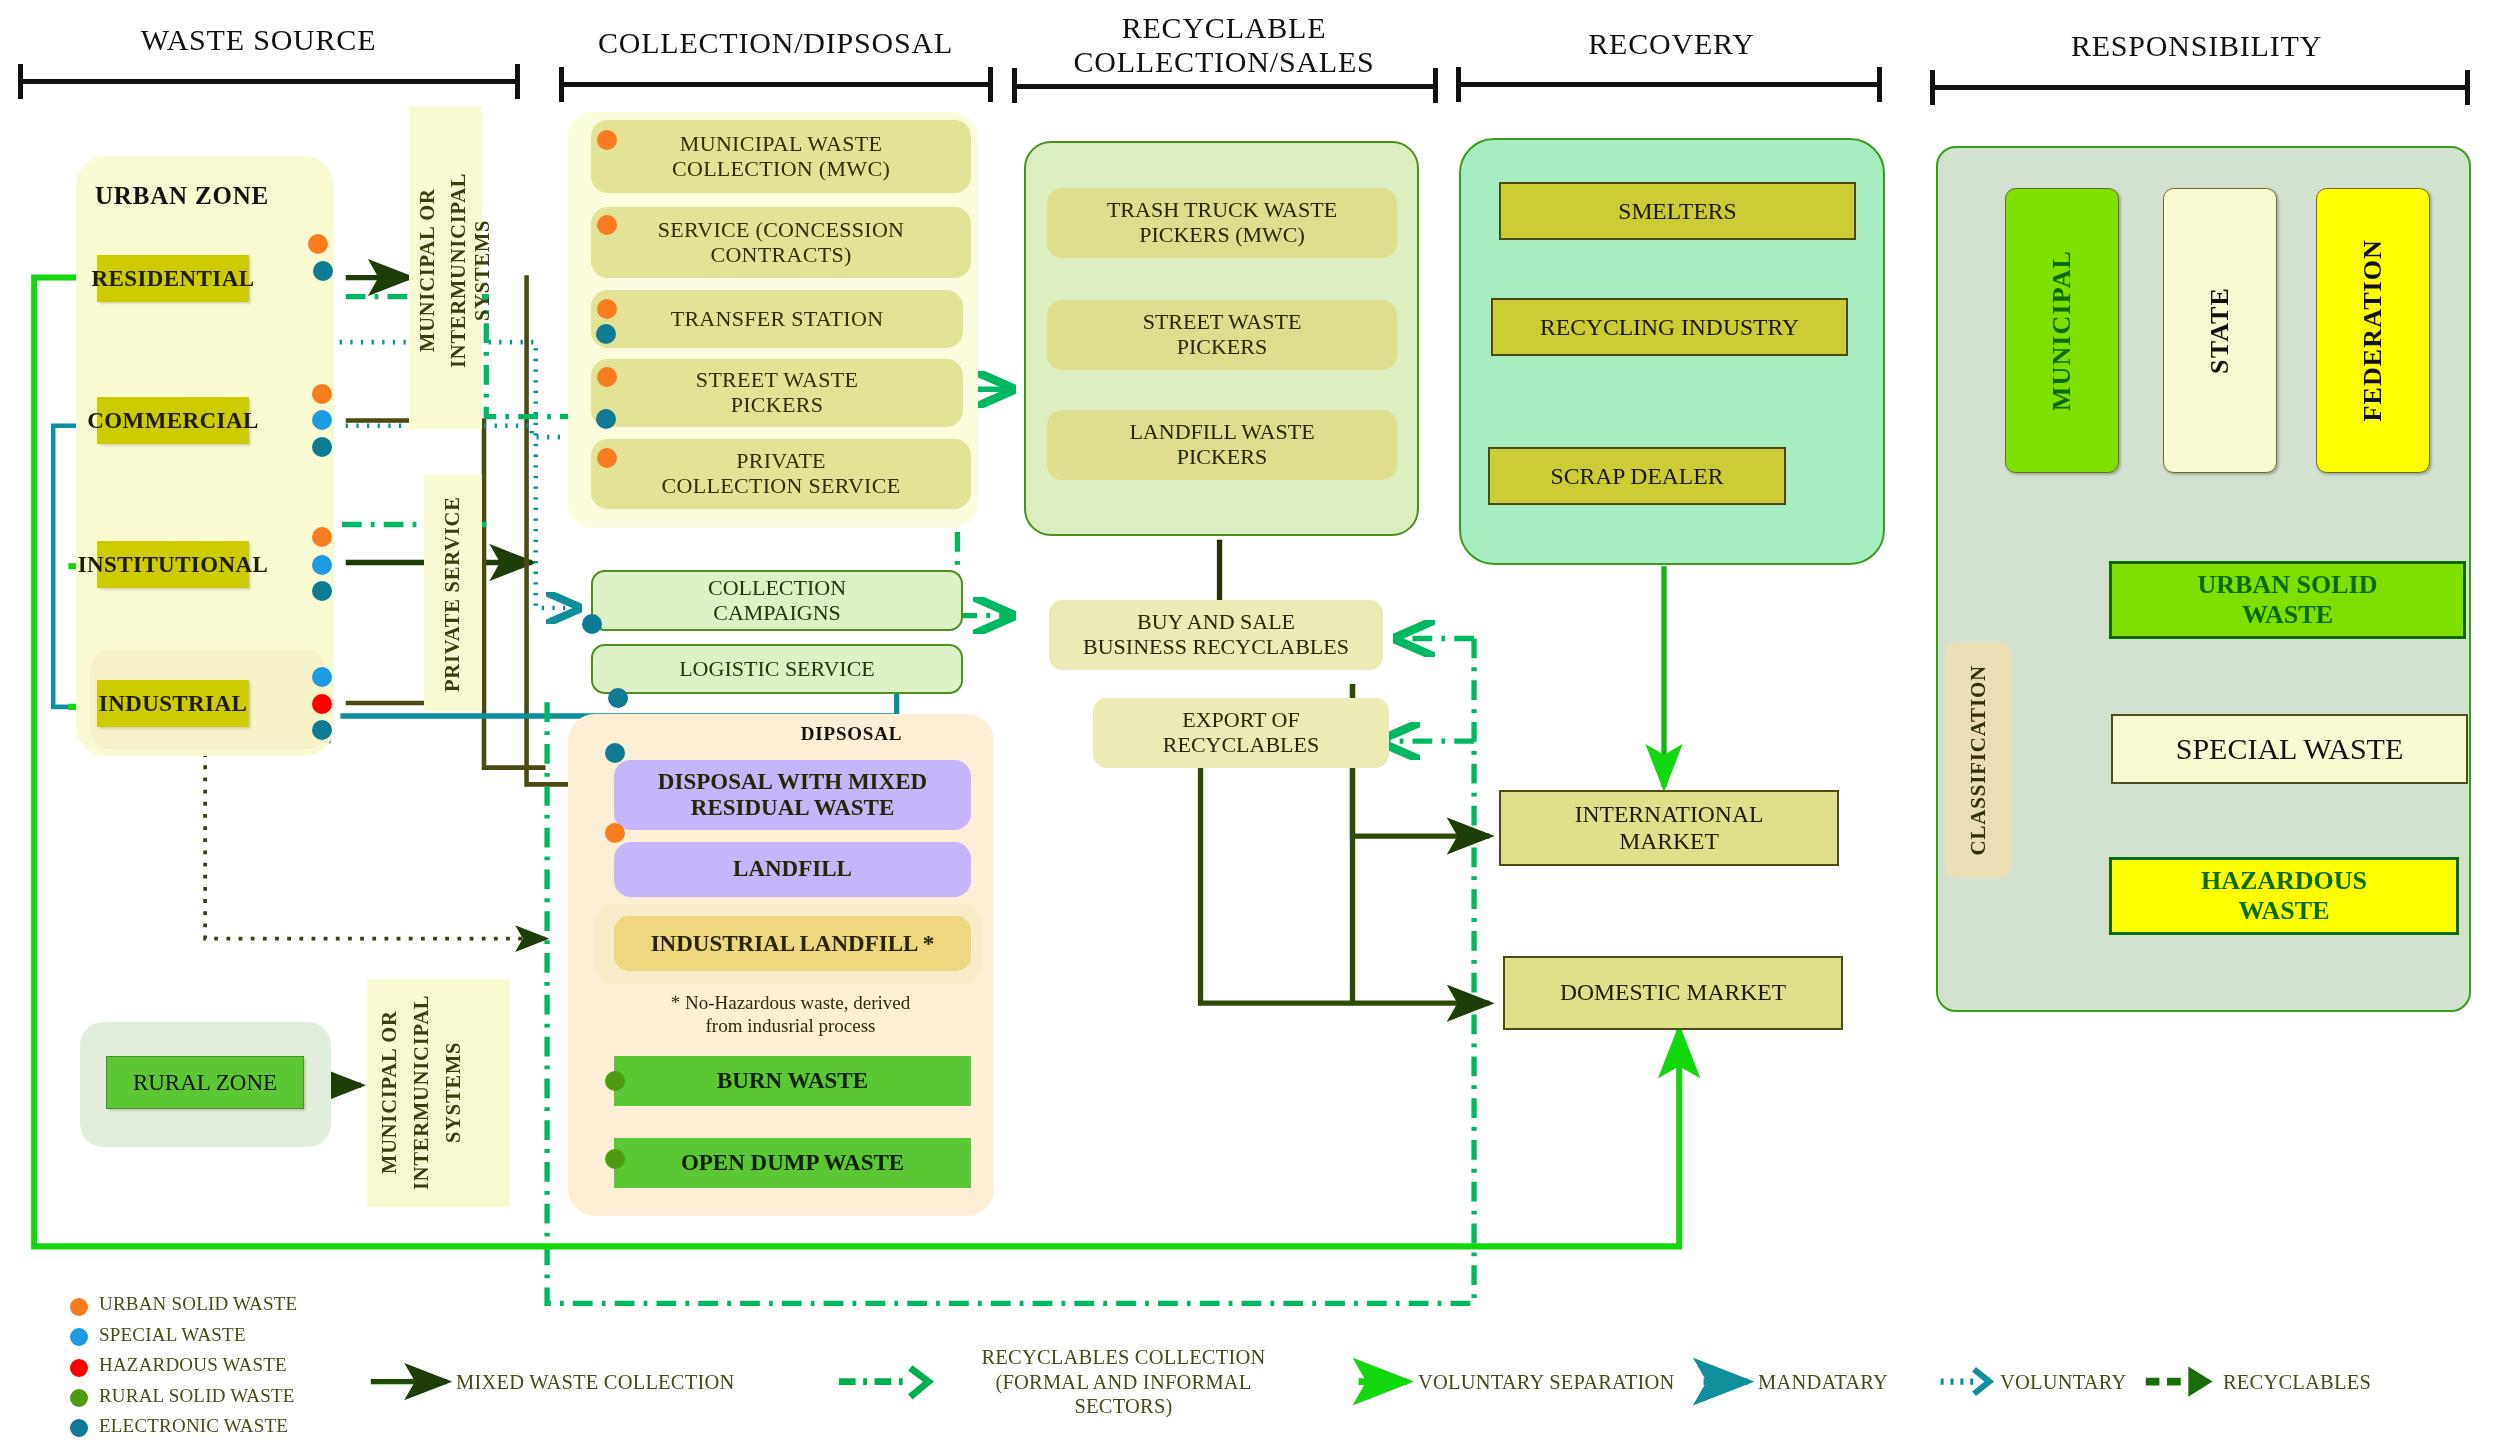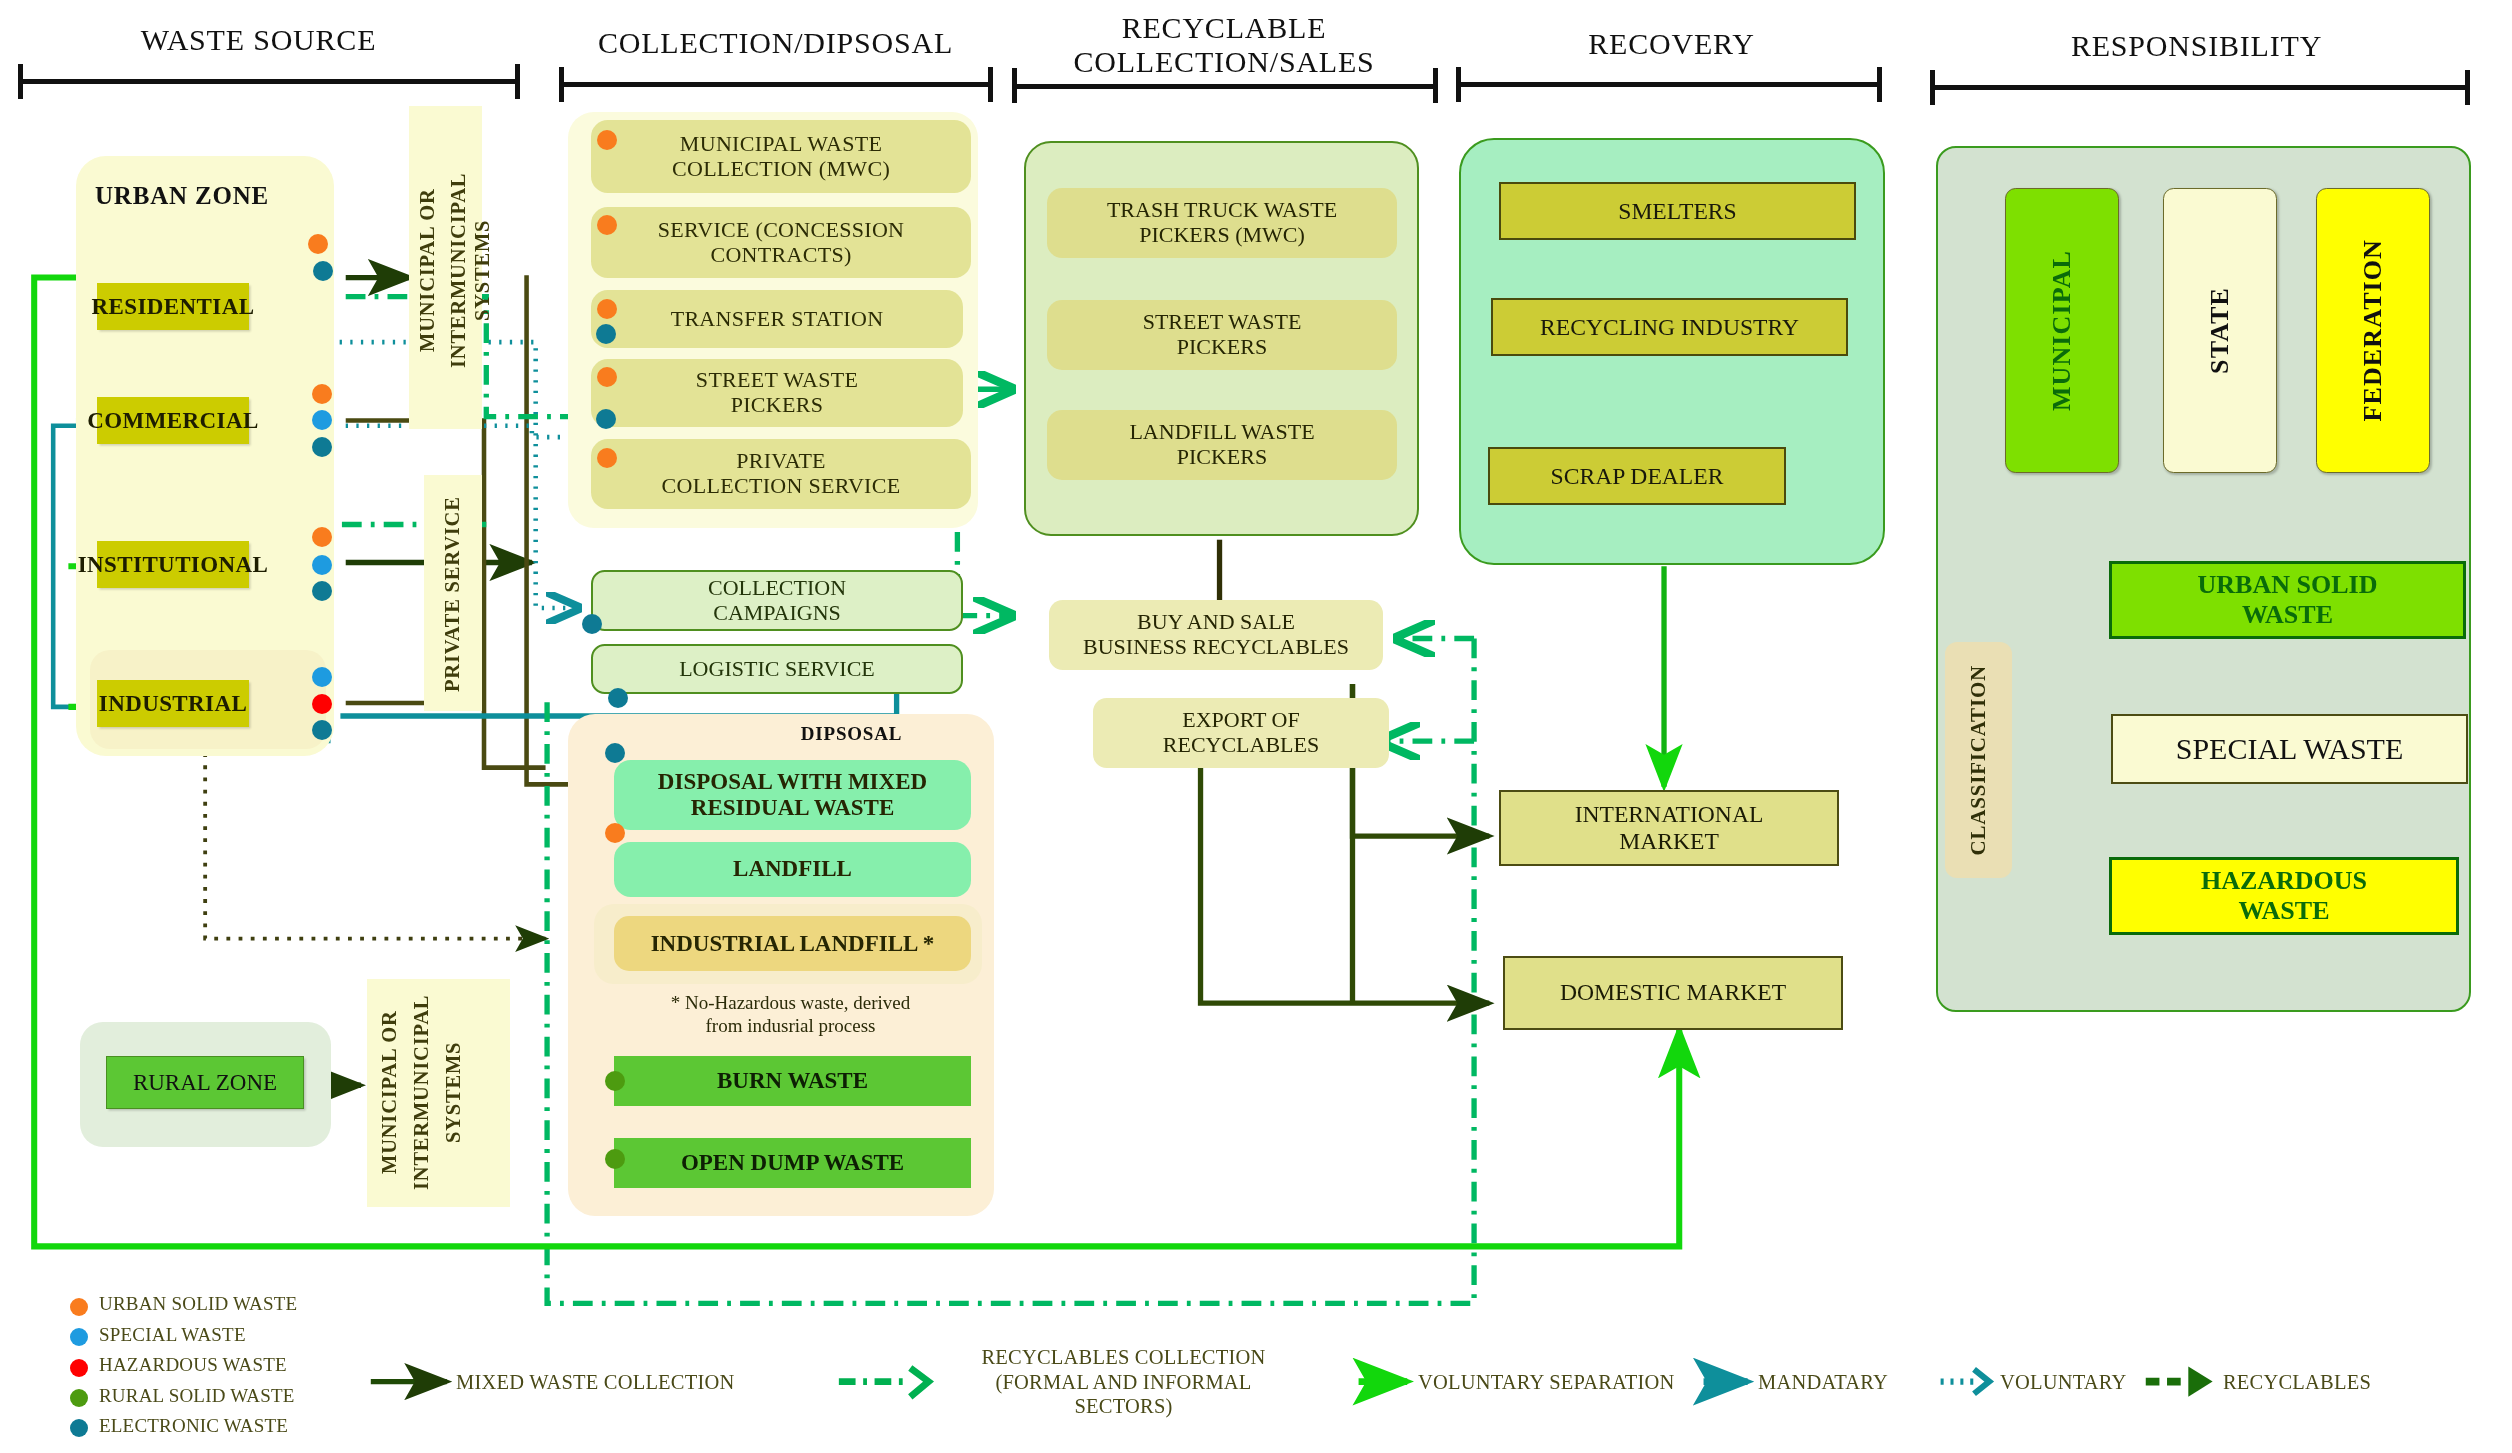--- a/index.html
+++ b/index.html
@@ -17,21 +17,21 @@
   .srcbox{background:#cccc00;color:#1d1d00;font-weight:bold;font-size:23px;letter-spacing:0.4px;
           box-shadow:1.5px 1.5px 2.3px rgba(0,0,0,.18);}
   .indwrap{background:#f7f2c8;border-radius:20px;}
   .vstrip{background:#fafad2;}
   .vstriptxt{font-size:20.5px;font-weight:bold;color:#3f3d0c;letter-spacing:0.8px;line-height:1.15;}
   
   .colgroup{background:#fbfbdd;border-radius:26px;}
   .cobox{background:#e3e396;border-radius:16.7px;color:#2c2c05;font-size:22px;line-height:1.12;letter-spacing:0.3px;}
   .greenbox{background:#ddf0c6;border:2.3px solid #4f8f1f;border-radius:13.7px;color:#23350a;font-size:22px;line-height:1.12;}
   .dipgroup{background:#fcefd6;border-radius:27px;}
-  .dipbox{background:#86efac;border-radius:16.7px;color:#262603;font-weight:bold;font-size:23px;line-height:1.15;align-items:center;}
+  .dipbox{background:#c4b5fd;border-radius:16.7px;color:#262603;font-weight:bold;font-size:23px;line-height:1.15;align-items:center;}
   .dipbox2{background:#edd77f;border-radius:15px;color:#262603;font-weight:bold;font-size:23px;}
   .dipwrap{background:#f7edcb;border-radius:20px;}
   .burnbox{background:#5cc734;color:#0d1f04;font-weight:bold;font-size:23px;}
   .footnote{font-size:19px;color:#2b2b08;line-height:1.2;}
   
   .recgroup{background:#dcedc0;border:2.3px solid #4f8f1f;border-radius:27px;}
   .recbox{background:#dede8e;border-radius:15px;color:#252503;font-size:22px;line-height:1.12;}
   .salebox{background:#ecebb4;border-radius:13.7px;color:#252503;font-size:22px;line-height:1.12;}
   
   .recovgroup{background:#a6eec1;border:2.3px solid #3a9b1e;border-radius:35px;}
@@ -150,21 +150,21 @@
       <path d="M2650,990 L2770,990" stroke="#2f4a06" stroke-width="7" marker-end="url(#ar-dark)"></path>
       <path d="M2700,990 L2700,1190 L2770,1190" stroke="#2f4a06" stroke-width="7" marker-end="url(#ar-dark)"></path>
     </g>
   </svg>
 
   <div class="abs urbanzone" style="left:76px;top:156px;width:258px;height:600px;"></div>
   <div class="abs" style="left:95px;top:182px;width:228px;font-size:25px;font-weight:bold;color:#111;letter-spacing:0.8px;">URBAN ZONE</div>
 
   <div class="abs indwrap" style="left:90px;top:650px;width:236px;height:99px;"></div>
 
-  <div class="abs srcbox ctr" style="left:97px;top:255px;width:152px;height:47px;margin-top:28px;">RESIDENTIAL</div>
+  <div class="abs srcbox ctr" style="left:97px;top:255px;width:152px;height:47px;">RESIDENTIAL</div>
   <span class="abs legdot" style="left:308px;top:234px;width:20px;height:20px;background:#f97c1e;"></span>
   <span class="abs legdot" style="left:313px;top:261px;width:20px;height:20px;background:#0e7a94;"></span>
 
   <div class="abs srcbox ctr" style="left:97px;top:397px;width:152px;height:47px;">COMMERCIAL</div>
   <span class="abs legdot" style="left:312px;top:384px;width:20px;height:20px;background:#f97c1e;"></span>
   <span class="abs legdot" style="left:312px;top:410px;width:20px;height:20px;background:#1e9be0;"></span>
   <span class="abs legdot" style="left:312px;top:437px;width:20px;height:20px;background:#0e7a94;"></span>
 
   <div class="abs srcbox ctr" style="left:97px;top:541px;width:152px;height:47px;">INSTITUTIONAL</div>
   <span class="abs legdot" style="left:312px;top:527px;width:20px;height:20px;background:#f97c1e;"></span>

